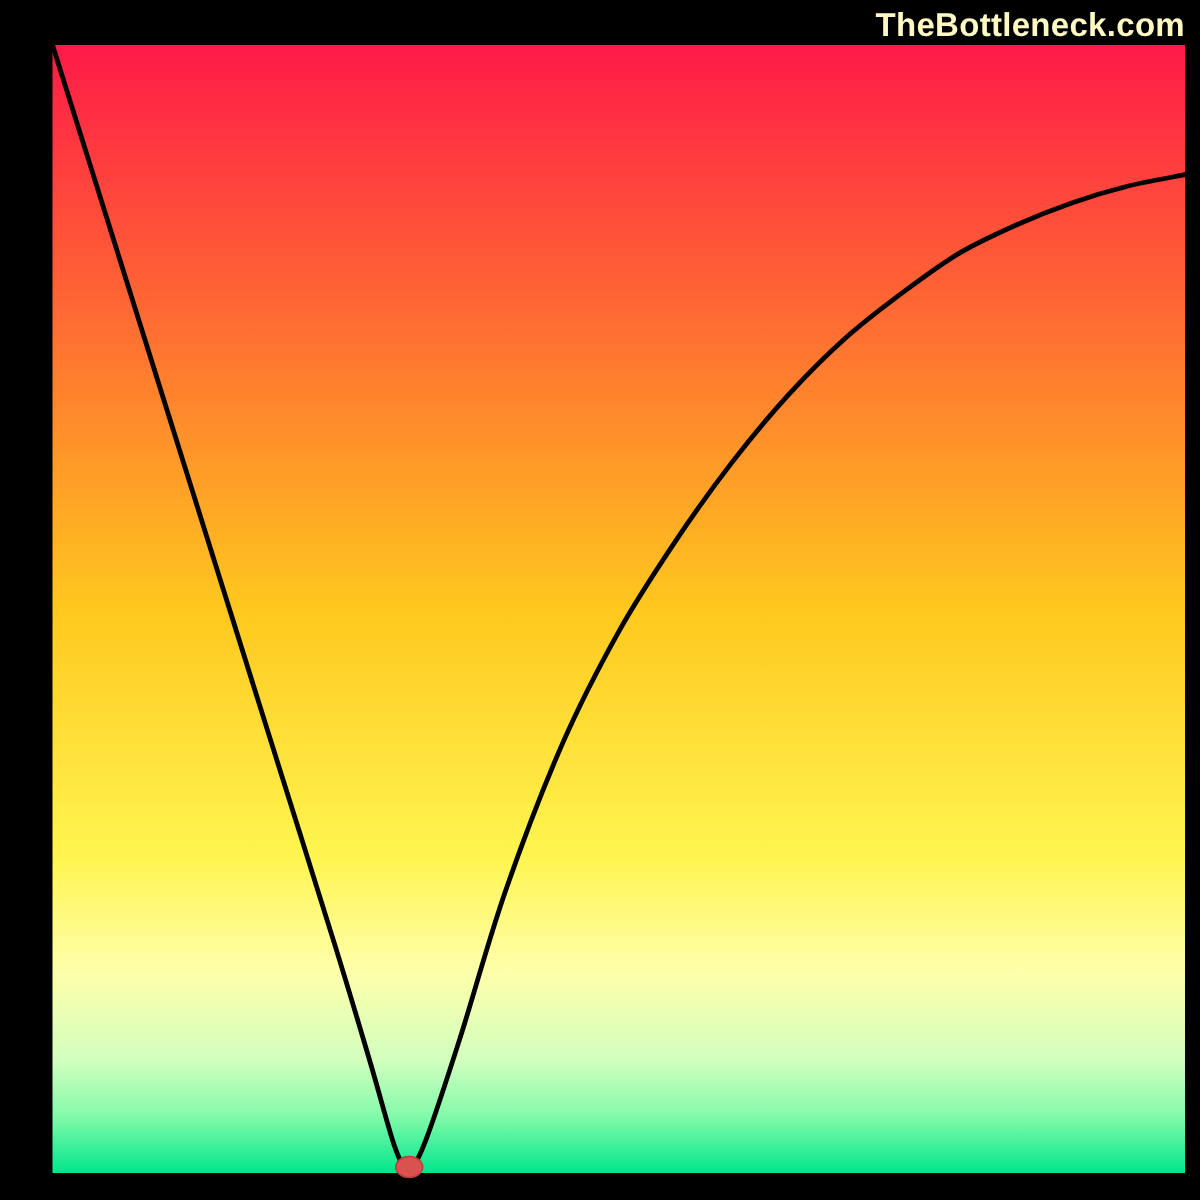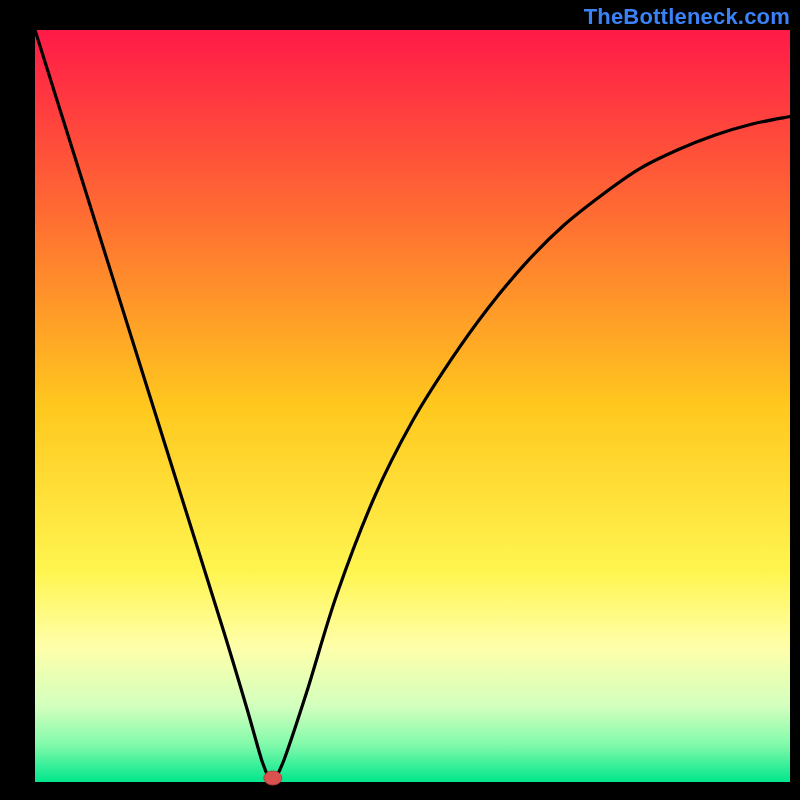--- a/index.html
+++ b/index.html
@@ -11,21 +11,21 @@
   .frame {
     width: 800px;
     height: 800px;
     position: relative;
     background: #000;
   }
   .attribution {
     position: absolute;
     top: 4px;
     right: 10px;
-    color: #3b82f6;
+    color: #fef9c3;
     font-size: 22px;
     font-weight: bold;
     letter-spacing: 0.2px;
   }
   svg {
     display: block;
   }
 </style>
 </head>
 <body>

